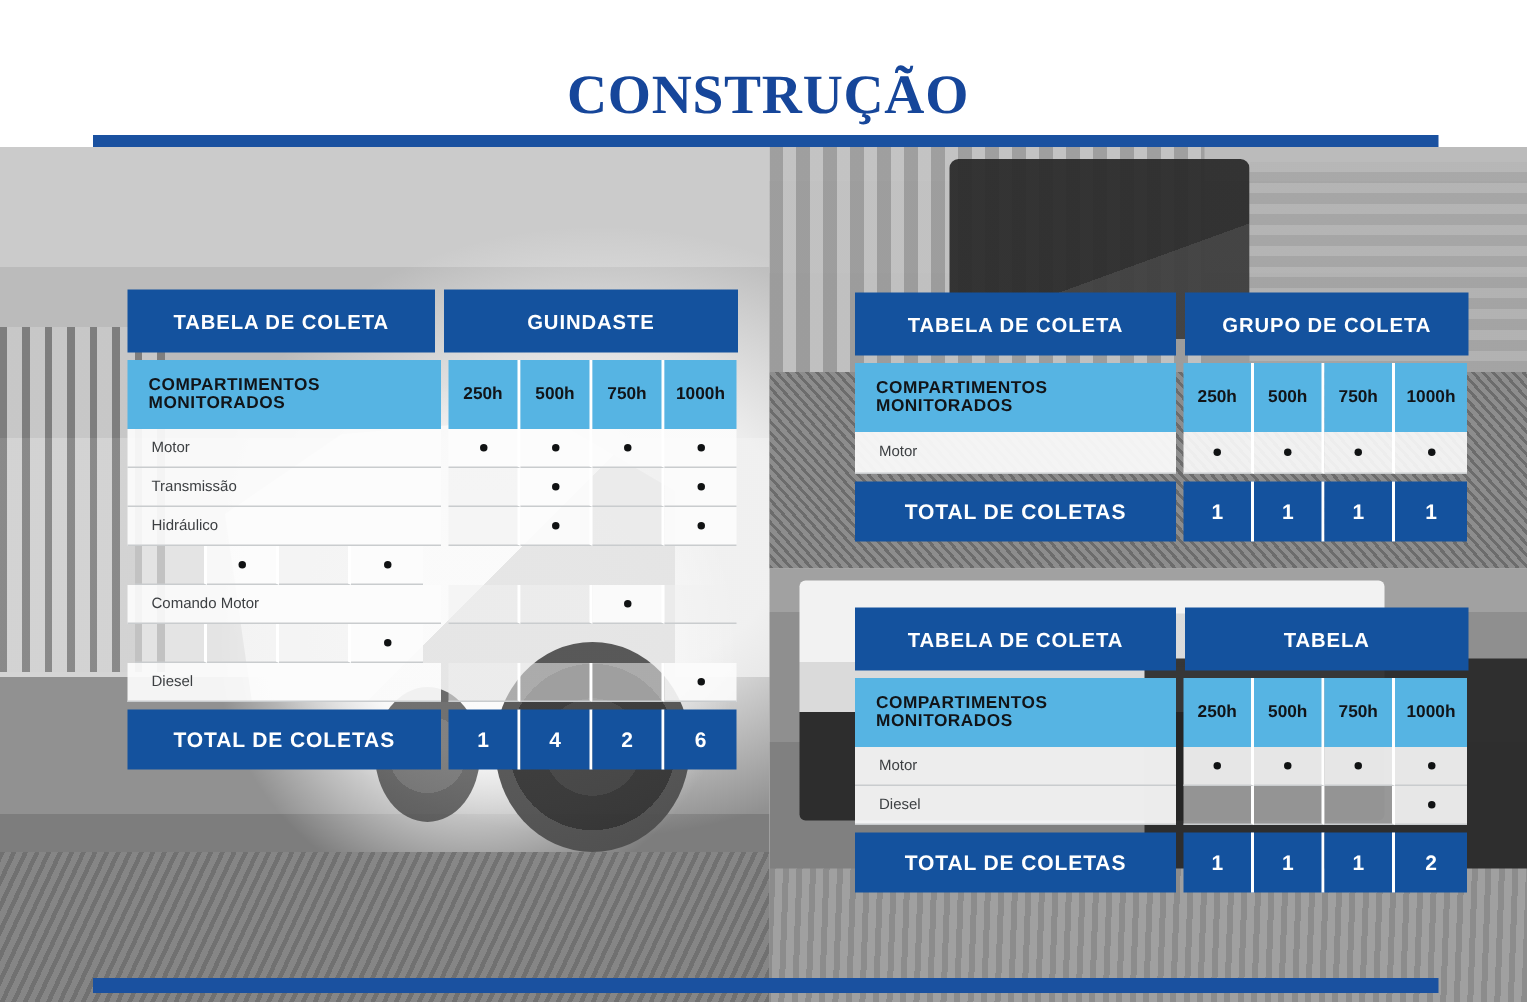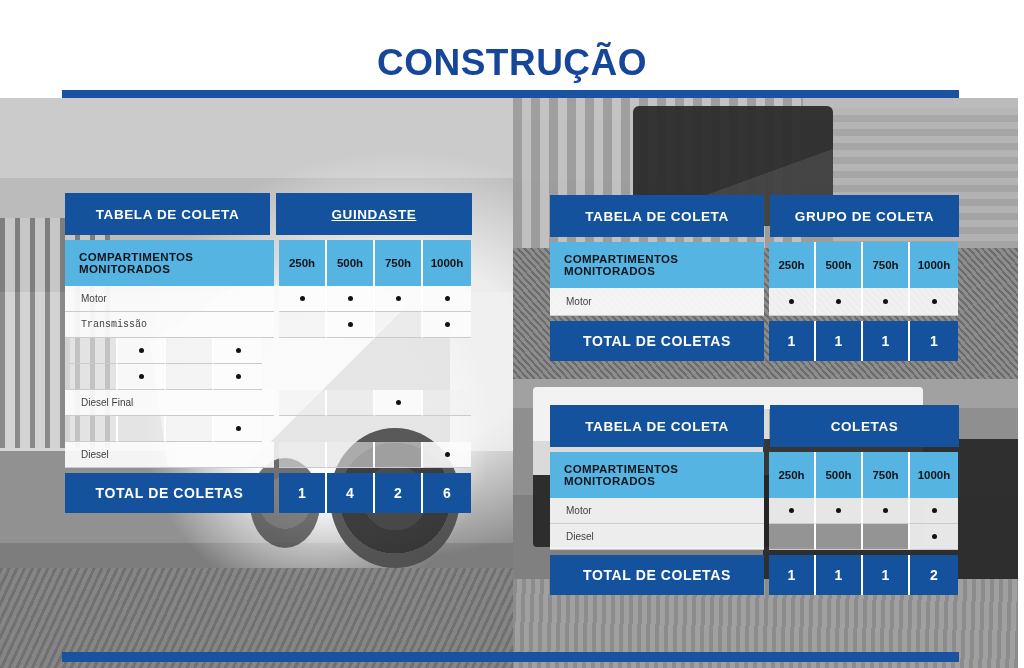--- a/index.html
+++ b/index.html
@@ -11,21 +11,21 @@
     overflow:hidden;
     position:relative;
   }
   .page{position:absolute;inset:0;width:1024px;height:668px;overflow:hidden;background:#fff;}
 
   
   .title-zone{position:absolute;left:0;top:0;width:1024px;height:98px;background:#ffffff;z-index:5;}
   .page-title{
     position:absolute;left:0;top:42px;width:1024px;text-align:center;
     font-size:37px;font-weight:bold;letter-spacing:.5px;color:#16469a;
-    font-family:Liberation Sans, sans-serif;
+    font-family:Liberation Serif, serif;
   }
   .rule-top{position:absolute;left:62px;top:90px;width:897px;height:8px;background:#1a51a0;z-index:6;}
   .rule-bottom{position:absolute;left:62px;top:652px;width:897px;height:10px;background:#1a51a0;z-index:6;}
 
   
   .photo{position:absolute;overflow:hidden;filter:grayscale(100%);}
   .photo-left{left:0;top:98px;width:513px;height:570px;
     background:
       radial-gradient(circle at 62% 58%, rgba(255,255,255,.92) 0 16%, rgba(255,255,255,0) 38%),
       radial-gradient(ellipse at 78% 45%, rgba(245,245,245,.85) 0 22%, rgba(0,0,0,0) 46%),
@@ -62,21 +62,21 @@
   .photo-rb .genset{position:absolute;left:20px;top:8px;width:390px;height:160px;
     background:linear-gradient(to bottom,#f2f2f2 0 34%, #d9dada 34% 55%, #2b2d2d 55% 100%);border-radius:4px;}
   .photo-rb .panel{position:absolute;left:60px;top:30px;width:250px;height:36px;
     background:repeating-linear-gradient(to right,#d7d8d8 0 26px,#9a9c9c 26px 34px);opacity:.9;}
   .photo-rb .dark{position:absolute;left:250px;top:60px;width:261px;height:150px;background:#232525;opacity:.9;}
   .photo-rb .floor{position:absolute;left:0;top:200px;width:511px;height:89px;
     background:repeating-linear-gradient(92deg,#8a8d8c 0 4px,#9ea1a0 4px 9px);}
   .photo-edge{position:absolute;right:0;top:98px;width:6px;height:570px;background:#ffffff;z-index:4;}
 
   
-  .tbl{position:absolute;z-index:8;}
+  .tbl{position:absolute;z-index:8;margin-left:20px;}
   .hdr{display:flex;}
   .hdr .hcell{
     background:#14529e;color:#ffffff;font-weight:bold;font-size:13.5px;
     display:flex;align-items:center;justify-content:center;letter-spacing:.6px;
     height:42px;
   }
   .hdr .gap{width:6px;height:42px;background:transparent;}
   .subhdr{display:flex;margin-top:5px;}
   .subhdr .label{
     background:#56b4e3;color:#111418;font-weight:bold;font-size:11.5px;letter-spacing:.35px;
@@ -150,21 +150,21 @@
   <div class="title-zone">
     <div class="page-title">CONSTRUÇÃO</div>
   </div>
   <div class="rule-top"></div>
   <div class="rule-bottom"></div>
 
   <div class="tbl" id="t0" style="left:65px;top:193px;width:407px;">
     <div class="hdr">
       <div class="hcell" style="width:209px;">TABELA DE COLETA</div>
       <div class="gap"></div>
-      <div class="hcell" style="width:200px;text-decoration:underline;">GUINDASTE</div>
+      <div class="hcell" style="width:200px;">GUINDASTE</div>
     </div>
     <div class="subhdr">
       <div class="label" style="width:209px;">COMPARTIMENTOS MONITORADOS</div>
       <div class="gap"></div>
       <div class="hr" style="width:48px;">250h</div>
       <div class="hr" style="width:48px;">500h</div>
       <div class="hr" style="width:48px;">750h</div>
       <div class="hr" style="width:48px;">1000h</div>
     </div>
     <div id="t0body">
@@ -178,55 +178,56 @@
             <span class="dot"></span>
           </div>
           <div class="cell" style="width: 48px; height: 26px;">
             <span class="dot"></span>
           </div>
           <div class="cell" style="width: 48px; height: 26px;">
             <span class="dot"></span>
           </div>
         </div>
         <div class="brow">
-          <div class="label" style="width: 209px; height: 26px; font-family: Liberation Mono, monospace;">Transmissão</div>
-          <div class="gap" style="height: 26px;"></div>
-          <div class="cell empty" style="width: 48px; height: 26px;"></div>
-          <div class="cell" style="width: 48px; height: 26px;">
-            <span class="dot"></span>
-          </div>
-          <div class="cell empty" style="width: 48px; height: 26px;"></div>
-          <div class="cell" style="width: 48px; height: 26px;">
-            <span class="dot"></span>
-          </div>
-        </div>
-        <div class="brow">
-          <div class="gap" style="height: 26px;"></div>
-          <div class="cell empty" style="width: 48px; height: 26px;"></div>
-          <div class="cell" style="width: 48px; height: 26px;">
-            <span class="dot"></span>
-          </div>
-          <div class="cell empty" style="width: 48px; height: 26px;"></div>
-          <div class="cell" style="width: 48px; height: 26px;">
-            <span class="dot"></span>
-          </div>
-        </div>
-        <div class="brow">
-          <div class="gap" style="height: 26px;"></div>
-          <div class="cell empty" style="width: 48px; height: 26px;"></div>
-          <div class="cell" style="width: 48px; height: 26px;">
-            <span class="dot"></span>
-          </div>
-          <div class="cell empty" style="width: 48px; height: 26px;"></div>
-          <div class="cell" style="width: 48px; height: 26px;">
-            <span class="dot"></span>
-          </div>
-        </div>
-        <div class="brow">
-          <div class="label" style="width: 209px; height: 26px;">Diesel Final</div>
+          <div class="label" style="width: 209px; height: 26px;">Transmissão</div>
+          <div class="gap" style="height: 26px;"></div>
+          <div class="cell empty" style="width: 48px; height: 26px;"></div>
+          <div class="cell" style="width: 48px; height: 26px;">
+            <span class="dot"></span>
+          </div>
+          <div class="cell empty" style="width: 48px; height: 26px;"></div>
+          <div class="cell" style="width: 48px; height: 26px;">
+            <span class="dot"></span>
+          </div>
+        </div>
+        <div class="brow">
+          <div class="label" style="width: 209px; height: 26px;">Hidráulico</div>
+          <div class="gap" style="height: 26px;"></div>
+          <div class="cell empty" style="width: 48px; height: 26px;"></div>
+          <div class="cell" style="width: 48px; height: 26px;">
+            <span class="dot"></span>
+          </div>
+          <div class="cell empty" style="width: 48px; height: 26px;"></div>
+          <div class="cell" style="width: 48px; height: 26px;">
+            <span class="dot"></span>
+          </div>
+        </div>
+        <div class="brow">
+          <div class="gap" style="height: 26px;"></div>
+          <div class="cell empty" style="width: 48px; height: 26px;"></div>
+          <div class="cell" style="width: 48px; height: 26px;">
+            <span class="dot"></span>
+          </div>
+          <div class="cell empty" style="width: 48px; height: 26px;"></div>
+          <div class="cell" style="width: 48px; height: 26px;">
+            <span class="dot"></span>
+          </div>
+        </div>
+        <div class="brow">
+          <div class="label" style="width: 209px; height: 26px;">Comando Motor</div>
           <div class="gap" style="height: 26px;"></div>
           <div class="cell empty" style="width: 48px; height: 26px;"></div>
           <div class="cell empty" style="width: 48px; height: 26px;"></div>
           <div class="cell" style="width: 48px; height: 26px;">
             <span class="dot"></span>
           </div>
           <div class="cell empty" style="width: 48px; height: 26px;"></div>
         </div>
         <div class="brow">
           <div class="gap" style="height: 26px;"></div>
@@ -297,21 +298,21 @@
       <div class="cell" style="width:47px;">1</div>
       <div class="cell" style="width:47px;">1</div>
       <div class="cell" style="width:48px;">1</div>
     </div>
   </div>
 
   <div class="tbl" id="t2" style="left:550px;top:405px;width:409px;">
     <div class="hdr">
       <div class="hcell" style="width:214px;">TABELA DE COLETA</div>
       <div class="gap"></div>
-      <div class="hcell" style="width:189px;">COLETAS</div>
+      <div class="hcell" style="width:189px;">TABELA</div>
     </div>
     <div class="subhdr">
       <div class="label" style="width:214px;">COMPARTIMENTOS MONITORADOS</div>
       <div class="gap"></div>
       <div class="hr" style="width:47px;">250h</div>
       <div class="hr" style="width:47px;">500h</div>
       <div class="hr" style="width:47px;">750h</div>
       <div class="hr" style="width:48px;">1000h</div>
     </div>
     <div id="t2body">

